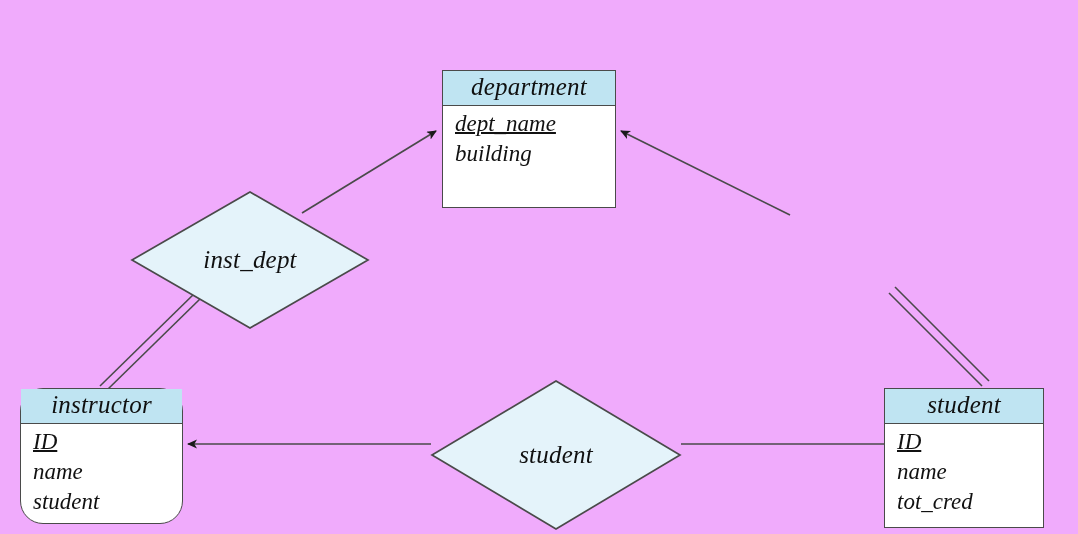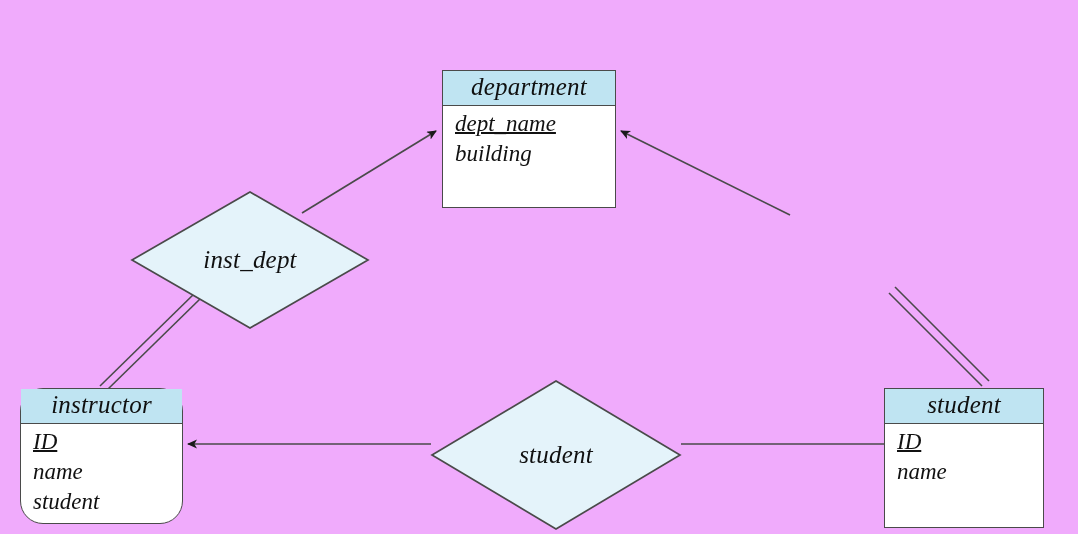--- a/index.html
+++ b/index.html
@@ -131,20 +131,21 @@
       <div class="attr">name</div>
       <div class="attr">student</div>
     </div>
   </div>
 
   <div class="entity" id="entity-student" style="left:884px; top:388px; width:160px; height:140px;">
     <div class="entity-name">student</div>
     <div class="entity-attrs">
       <div class="attr pk">ID</div>
       <div class="attr">name</div>
+      <div class="attr">tot_cred</div>
     </div>
   </div>
 
   <div class="relationship" id="rel-inst_dept" style="left:130px; top:190px; width:240px; height:140px;">
     <svg width="240" height="140" viewBox="0 0 240 140">
       <polygon points="120,2 238,70 120,138 2,70" fill="#e4f3fa" stroke="#4a4a4a" stroke-width="1.7"></polygon>
     </svg>
     <div class="rel-label">inst_dept</div>
   </div>
 

